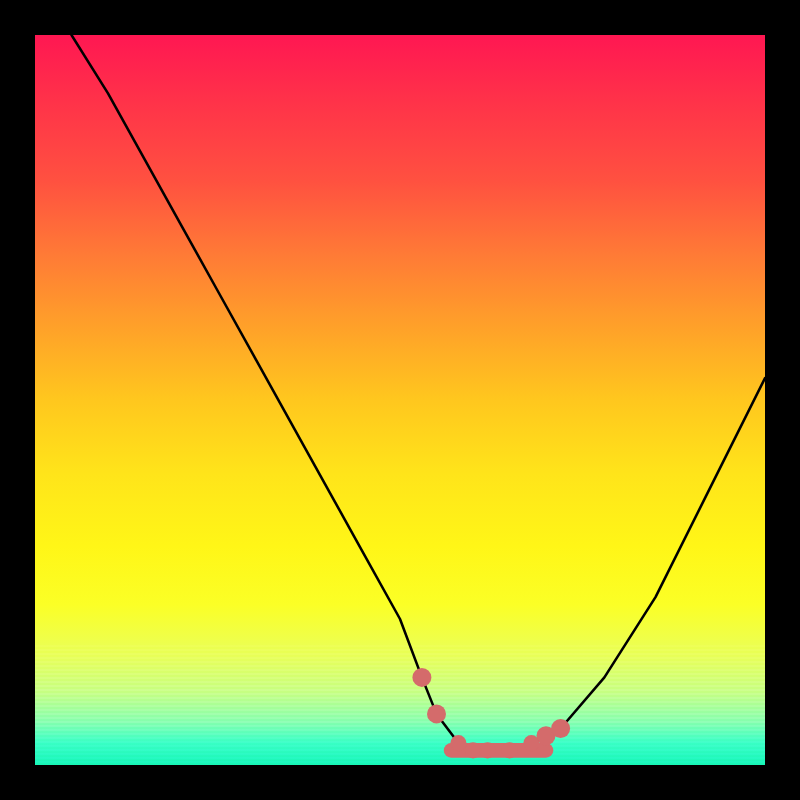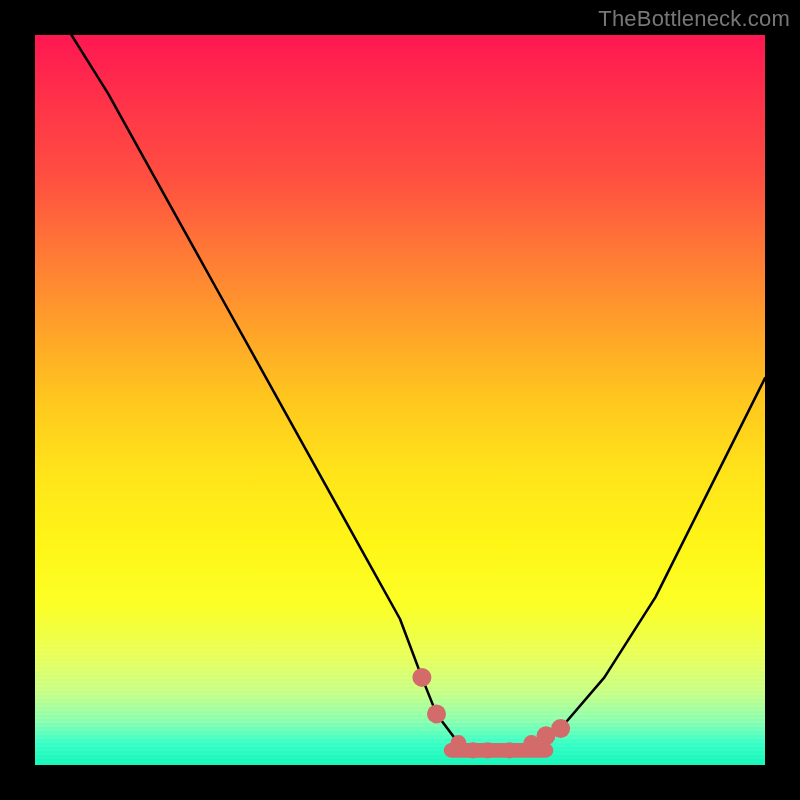--- a/index.html
+++ b/index.html
@@ -63,21 +63,20 @@
     left: 0; top: 0;
     width: 730px;
     height: 730px;
     pointer-events: none;
   }
 </style>
 </head>
 <body>
 
 <div class="frame">
-  <div class="watermark">TheBottleneck.com</div>
   <div class="plot">
     <div class="bands"></div>
     <svg class="curve" viewBox="0 0 100 100" preserveAspectRatio="none">
       <path fill="none" stroke="#000" stroke-width="0.35" stroke-linecap="round" stroke-linejoin="round" id="curve-path" d="M5.00 0.00 L10.00 8.00 L15.00 17.00 L20.00 26.00 L25.00 35.00 L30.00 44.00 L35.00 53.00 L40.00 62.00 L45.00 71.00 L50.00 80.00 L53.00 88.00 L55.00 93.00 L58.00 97.00 L60.00 98.00 L62.00 98.00 L65.00 98.00 L68.00 97.00 L72.00 95.00 L78.00 88.00 L85.00 77.00 L92.00 63.00 L100.00 47.00"></path>
       <path fill="none" stroke-linecap="round" id="flat-path" d="M57.00 98.00 L70.00 98.00" stroke="#d46b6b" stroke-width="2"></path>
       <g id="markers">
           <circle cx="53.00" cy="88.00" r="1.3" fill="#d46b6b"></circle>
           <circle cx="55.00" cy="93.00" r="1.3" fill="#d46b6b"></circle>
           <circle cx="58.00" cy="97.00" r="1.1" fill="#d46b6b"></circle>
           <circle cx="60.00" cy="98.00" r="1.1" fill="#d46b6b"></circle>

